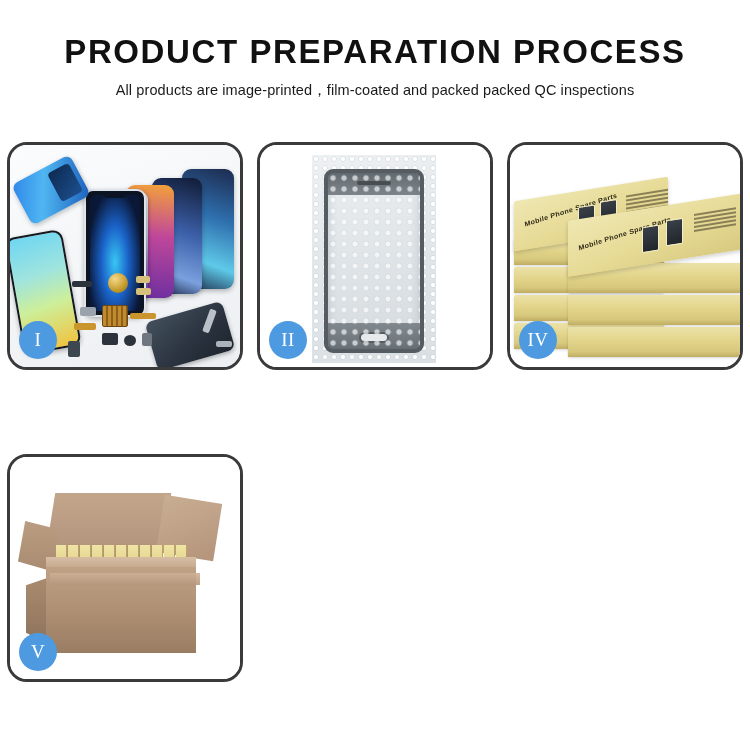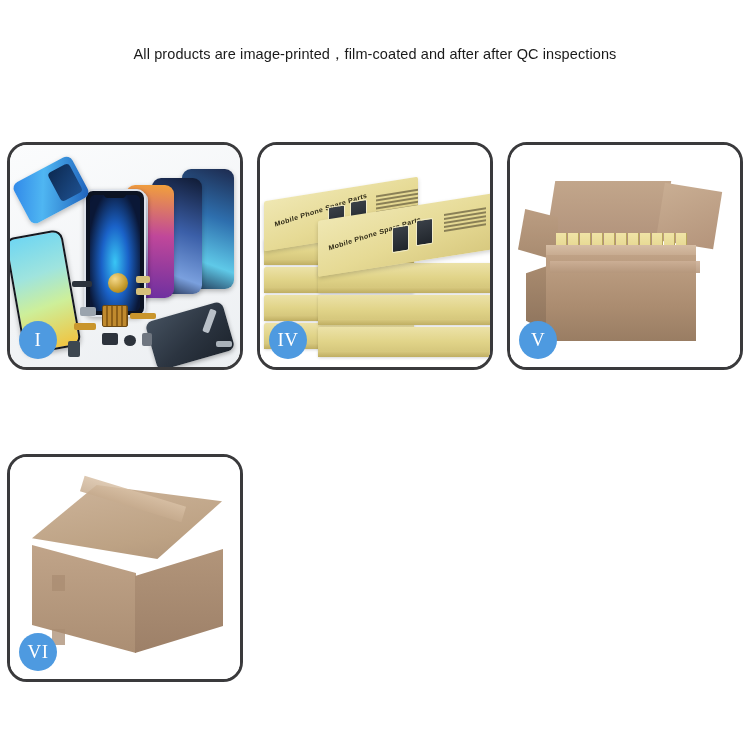--- a/index.html
+++ b/index.html
@@ -295,21 +295,22 @@
   }
   .c6-s1 { left: 42px; top: 118px; }
   .c6-s2 { left: 42px; top: 172px; }
 </style>
 </head>
 <body>
 
 <div class="page">
 
   <div class="header">
-    <div class="subtitle">All products are image-printed，film-coated and after after QC inspections</div>
+    <div class="title">PRODUCT PREPARATION PROCESS</div>
+    <div class="subtitle">All products are image-printed，film-coated and packed packed QC inspections</div>
   </div>
 
   <div class="grid">
 
     <div class="panel">
       <div class="stage p1">
         <div class="ph ph-far"></div>
         <div class="ph ph-4"></div>
         <div class="ph ph-3"></div>
         <div class="ph ph-2"></div>
@@ -330,20 +331,35 @@
         <div class="bit b7"></div>
         <div class="bit b8"></div>
         <div class="bit b9"></div>
         <div class="bit b10"></div>
         <div class="bit b11"></div>
         <div class="bit b12"></div>
       </div>
       <div class="badge">I</div>
     </div>
 
+    <div class="panel">
+      <div class="stage p2">
+        <div class="wrap-sheet">
+          <div class="scr-glass">
+            <div class="scr-top">
+              <div class="scr-speaker"></div>
+            </div>
+            <div class="scr-bot"></div>
+            <div class="scr-home"></div>
+            <div class="bubbles"></div>
+          </div>
+        </div>
+      </div>
+      <div class="badge">II</div>
+    </div>
 
 
     <div class="panel">
       <div class="stage p4">
 
         <div class="stack-a">
           <div class="sbox" style="top:94px">
               <i class="edge"></i>
             </div>
           <div class="sbox" style="top:122px">
@@ -418,26 +434,15 @@
             <i style="left:120px"></i>
         </div>
         <div class="c5-rim"></div>
         <div class="c5-side"></div>
         <div class="c5-body"></div>
         <div class="c5-flap-front"></div>
       </div>
       <div class="badge">V</div>
     </div>
 
-    <div class="panel">
-      <div class="stage p6">
-        <div class="c6-top"></div>
-        <div class="c6-tape"></div>
-        <div class="c6-front"></div>
-        <div class="c6-right"></div>
-        <div class="c6-seam c6-s1"></div>
-        <div class="c6-seam c6-s2"></div>
-      </div>
-      <div class="badge">VI</div>
-    </div>
 
   </div>
 </div>
 
 </body></html>

